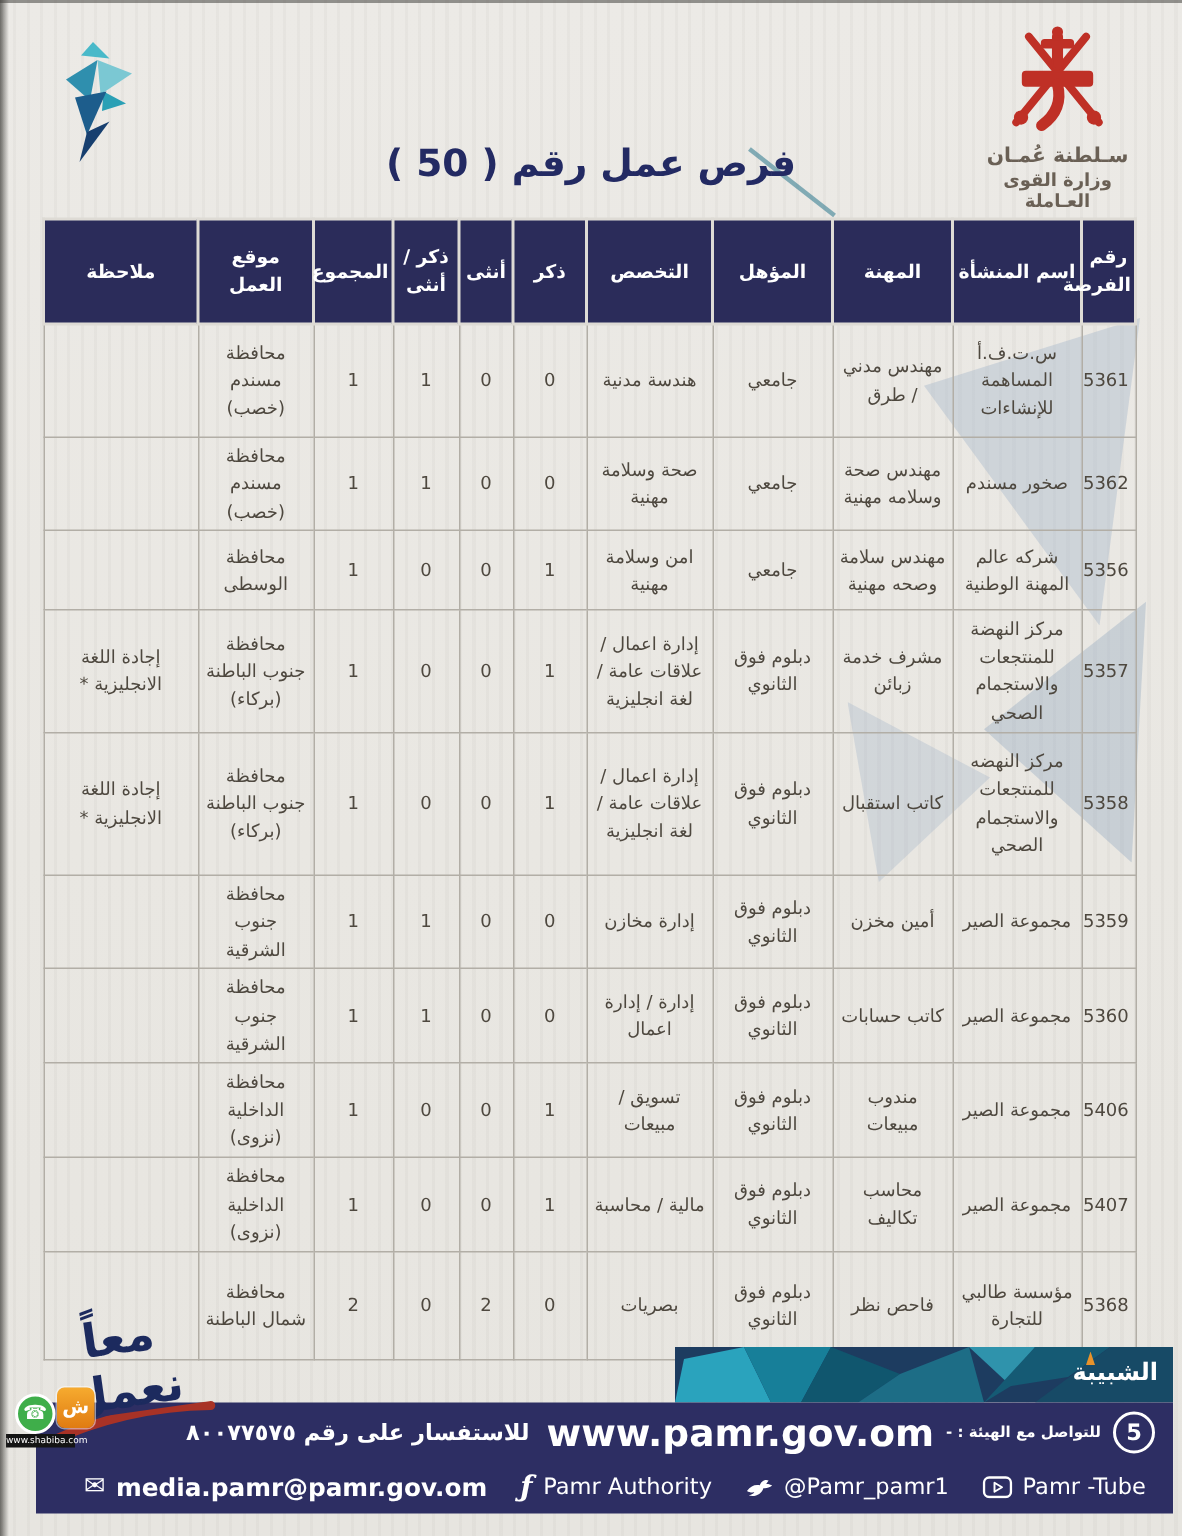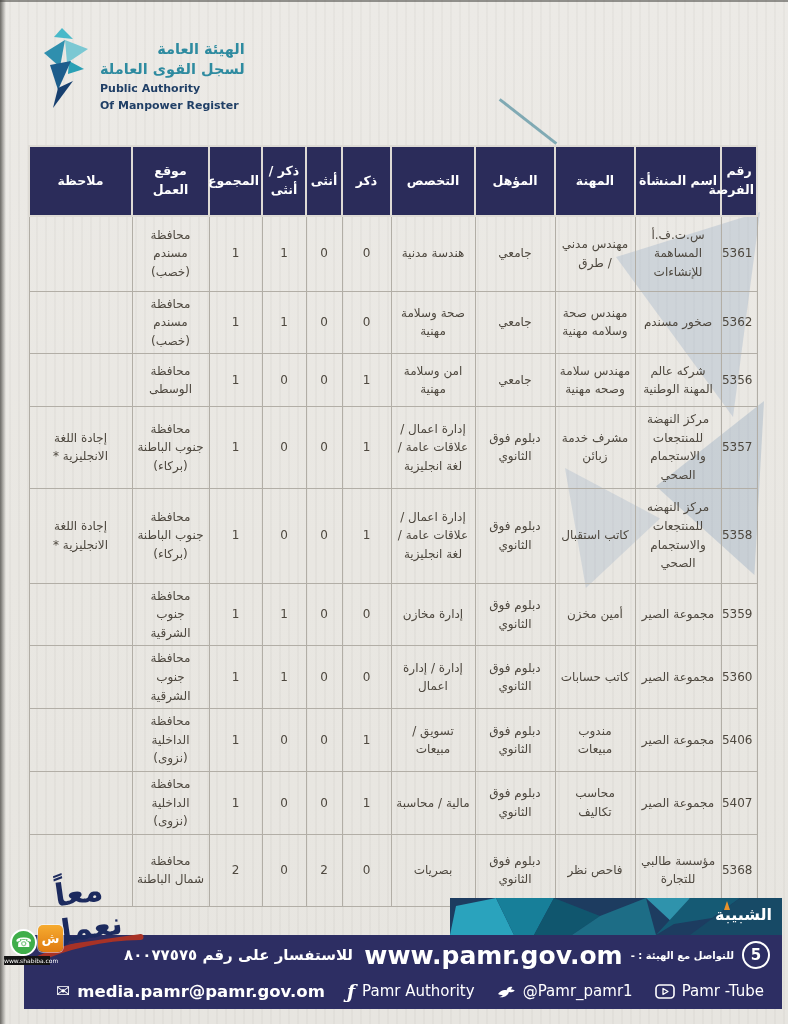--- a/index.html
+++ b/index.html
@@ -116,29 +116,41 @@
 
   <div class="logo-block">
     <svg class="logo-figure" viewBox="0 0 66 86">
       <polygon points="36,4 47,15 28,13" fill="#49b9c9"></polygon>
       <polygon points="18,29 39,16 34,43" fill="#2f8fae"></polygon>
       <polygon points="39,16 62,25 41,39" fill="#7bc8d3"></polygon>
       <polygon points="43,37 58,45 42,50" fill="#2aa0b5"></polygon>
       <polygon points="24,41 45,37 32,66" fill="#1d5d8c"></polygon>
       <polygon points="32,64 47,57 27,84" fill="#173f6f"></polygon>
     </svg>
-    <div class="logo-text">
-      <div class="logo-ar">الهيئة العامة</div>
-      <div class="logo-ar">لسجل القوى العاملة</div>
-      <div class="logo-en">Public Authority</div>
-      <div class="logo-en">Of Manpower Register</div>
-    </div>
   </div>
 
-
+  <div class="emblem-block">
+    <svg class="emblem-svg" viewBox="0 0 72 70">
+      <g stroke="#bf3026" fill="#bf3026">
+        <path d="M10,62 L54,8" stroke-width="5" stroke-linecap="round" fill="none"></path>
+        <path d="M62,62 L18,8" stroke-width="5" stroke-linecap="round" fill="none"></path>
+        <circle cx="13" cy="59" r="4"></circle>
+        <circle cx="59" cy="59" r="4"></circle>
+        <rect x="14" y="30" width="44" height="9" rx="2"></rect>
+        <rect x="33" y="6" width="6" height="22" rx="2"></rect>
+        <rect x="26" y="10" width="20" height="5" rx="2"></rect>
+        <circle cx="36" cy="5" r="3"></circle>
+        <path d="M36,38 q4,16 -10,26" stroke-width="7" fill="none" stroke-linecap="round"></path>
+      </g>
+    </svg>
+    <div class="emblem-country">سـلطنة عُمـان</div>
+    <div class="emblem-ministry">وزارة القوى العـاملة</div>
+  </div>
+
+  <div class="doc-title">فرص عمل رقم ( 50 )</div>
 
   <table class="jobs-table">
     <thead>
       <tr>
           <th class="col-id">رقم الفرصة</th>
           <th class="col-establishment">اسم المنشأة</th>
           <th class="col-profession">المهنة</th>
           <th class="col-qualification">المؤهل</th>
           <th class="col-specialization">التخصص</th>
           <th class="col-male">ذكر</th>

